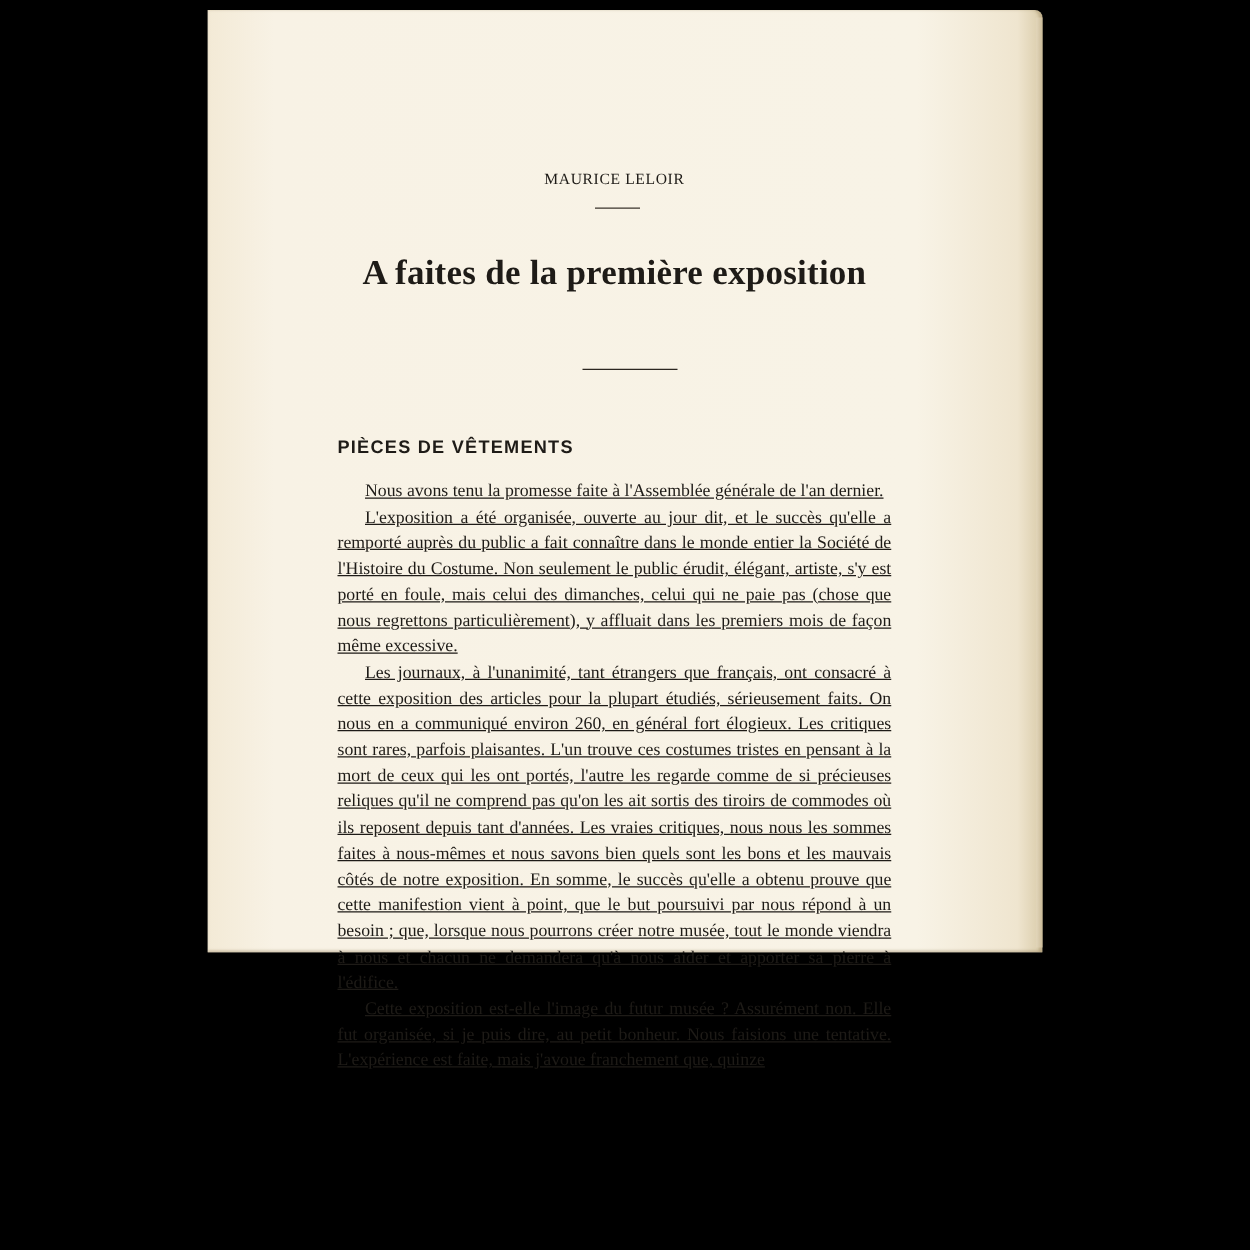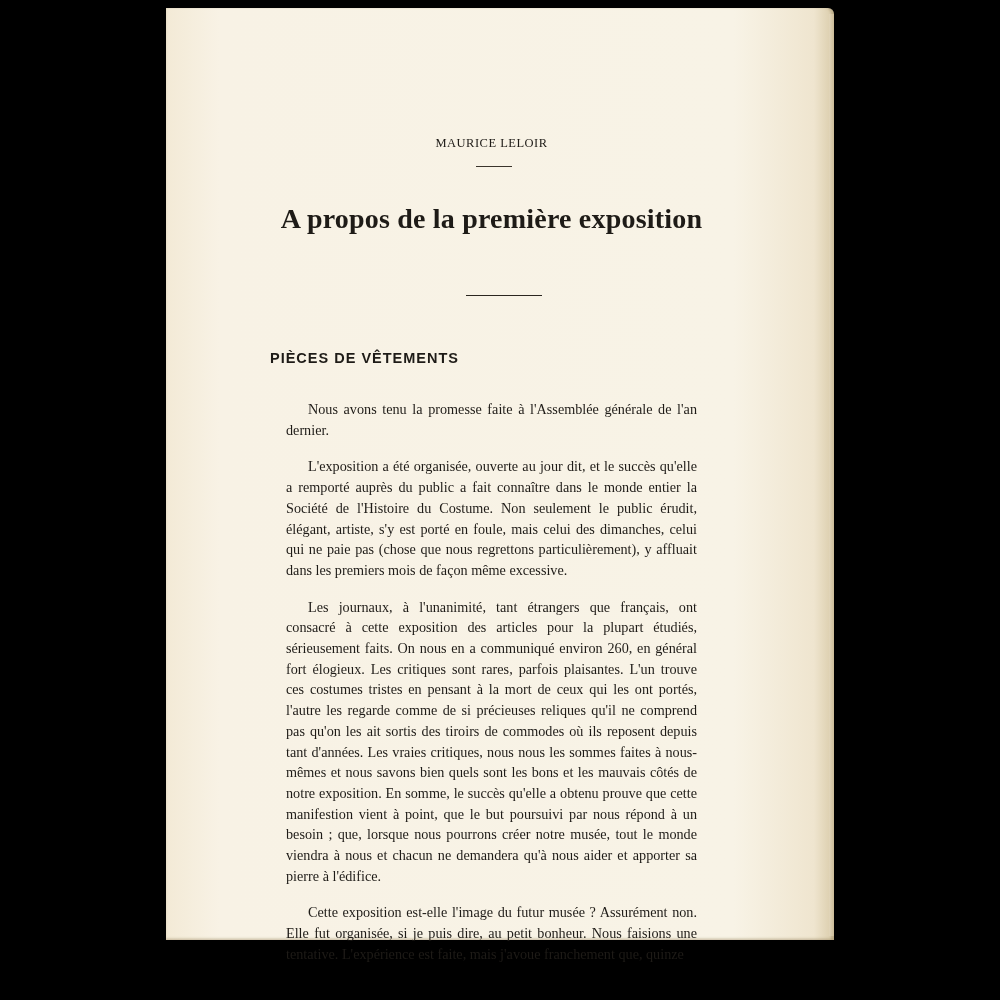--- a/index.html
+++ b/index.html
@@ -8,21 +8,21 @@
       width: 1000px;
       height: 1000px;
       background: #000000;
       overflow: hidden;
     }
     .page {
       position: absolute;
       left: 166px;
       top: 8px;
       width: 668px;
-      height: 932px;
+      height: 754px;
       background: #f7f1e3;
       background-image: linear-gradient(90deg, #f3ead6 0%, #f8f2e5 8%, #f8f3e6 85%, #efe5cf 97%, #d9cba9 100%);
       border-top-right-radius: 6px;
       box-shadow: inset -3px 0 2px rgba(150,130,90,0.35), inset 0 -2px 2px rgba(160,140,100,0.3);
     }
     .page-edge-right {
       position: absolute;
       right: 0;
       top: 6px;
       width: 5px;
@@ -86,36 +86,37 @@
     .body-text {
       position: absolute;
       top: 375px;
       left: 0;
       width: 443px;
       font-size: 14.2px;
       line-height: 20.7px;
       text-align: justify;
     }
     .body-text p {
-      margin: 16px;
+      margin: 0;
       text-indent: 22px;
       text-align: justify;
       text-align-last: left;
+      text-decoration: underline;
     }
   </style>
 </head>
 <body>
 
 <div class="page">
   <div class="page-edge-right"></div>
   <div class="text-col">
     <div class="author">MAURICE LELOIR</div>
     <div class="rule-small"></div>
     <div class="title">
-      <div>A propos de la première exposition</div>
+      <div>A faites de la première exposition</div>
     </div>
     <div class="rule-mid"></div>
     <div class="section-heading">PIÈCES DE VÊTEMENTS</div>
     <div class="body-text">
       <p>Nous avons tenu la promesse faite à l'Assemblée générale de l'an dernier.</p>
       <p>L'exposition a été organisée, ouverte au jour dit, et le succès qu'elle a remporté auprès du public a fait connaître dans le monde entier la Société de l'Histoire du Costume. Non seulement le public érudit, élégant, artiste, s'y est porté en foule, mais celui des dimanches, celui qui ne paie pas (chose que nous regrettons particulièrement), y affluait dans les premiers mois de façon même excessive.</p>
       <p>Les journaux, à l'unanimité, tant étrangers que français, ont consacré à cette exposition des articles pour la plupart étudiés, sérieusement faits. On nous en a communiqué environ 260, en général fort élogieux. Les critiques sont rares, parfois plaisantes. L'un trouve ces costumes tristes en pensant à la mort de ceux qui les ont portés, l'autre les regarde comme de si précieuses reliques qu'il ne comprend pas qu'on les ait sortis des tiroirs de commodes où ils reposent depuis tant d'années. Les vraies critiques, nous nous les sommes faites à nous-mêmes et nous savons bien quels sont les bons et les mauvais côtés de notre exposition. En somme, le succès qu'elle a obtenu prouve que cette manifestion vient à point, que le but poursuivi par nous répond à un besoin ; que, lorsque nous pourrons créer notre musée, tout le monde viendra à nous et chacun ne demandera qu'à nous aider et apporter sa pierre à l'édifice.</p>
       <p>Cette exposition est-elle l'image du futur musée ? Assurément non. Elle fut organisée, si je puis dire, au petit bonheur. Nous faisions une tentative. L'expérience est faite, mais j'avoue franchement que, quinze</p>
     </div>
   </div>

